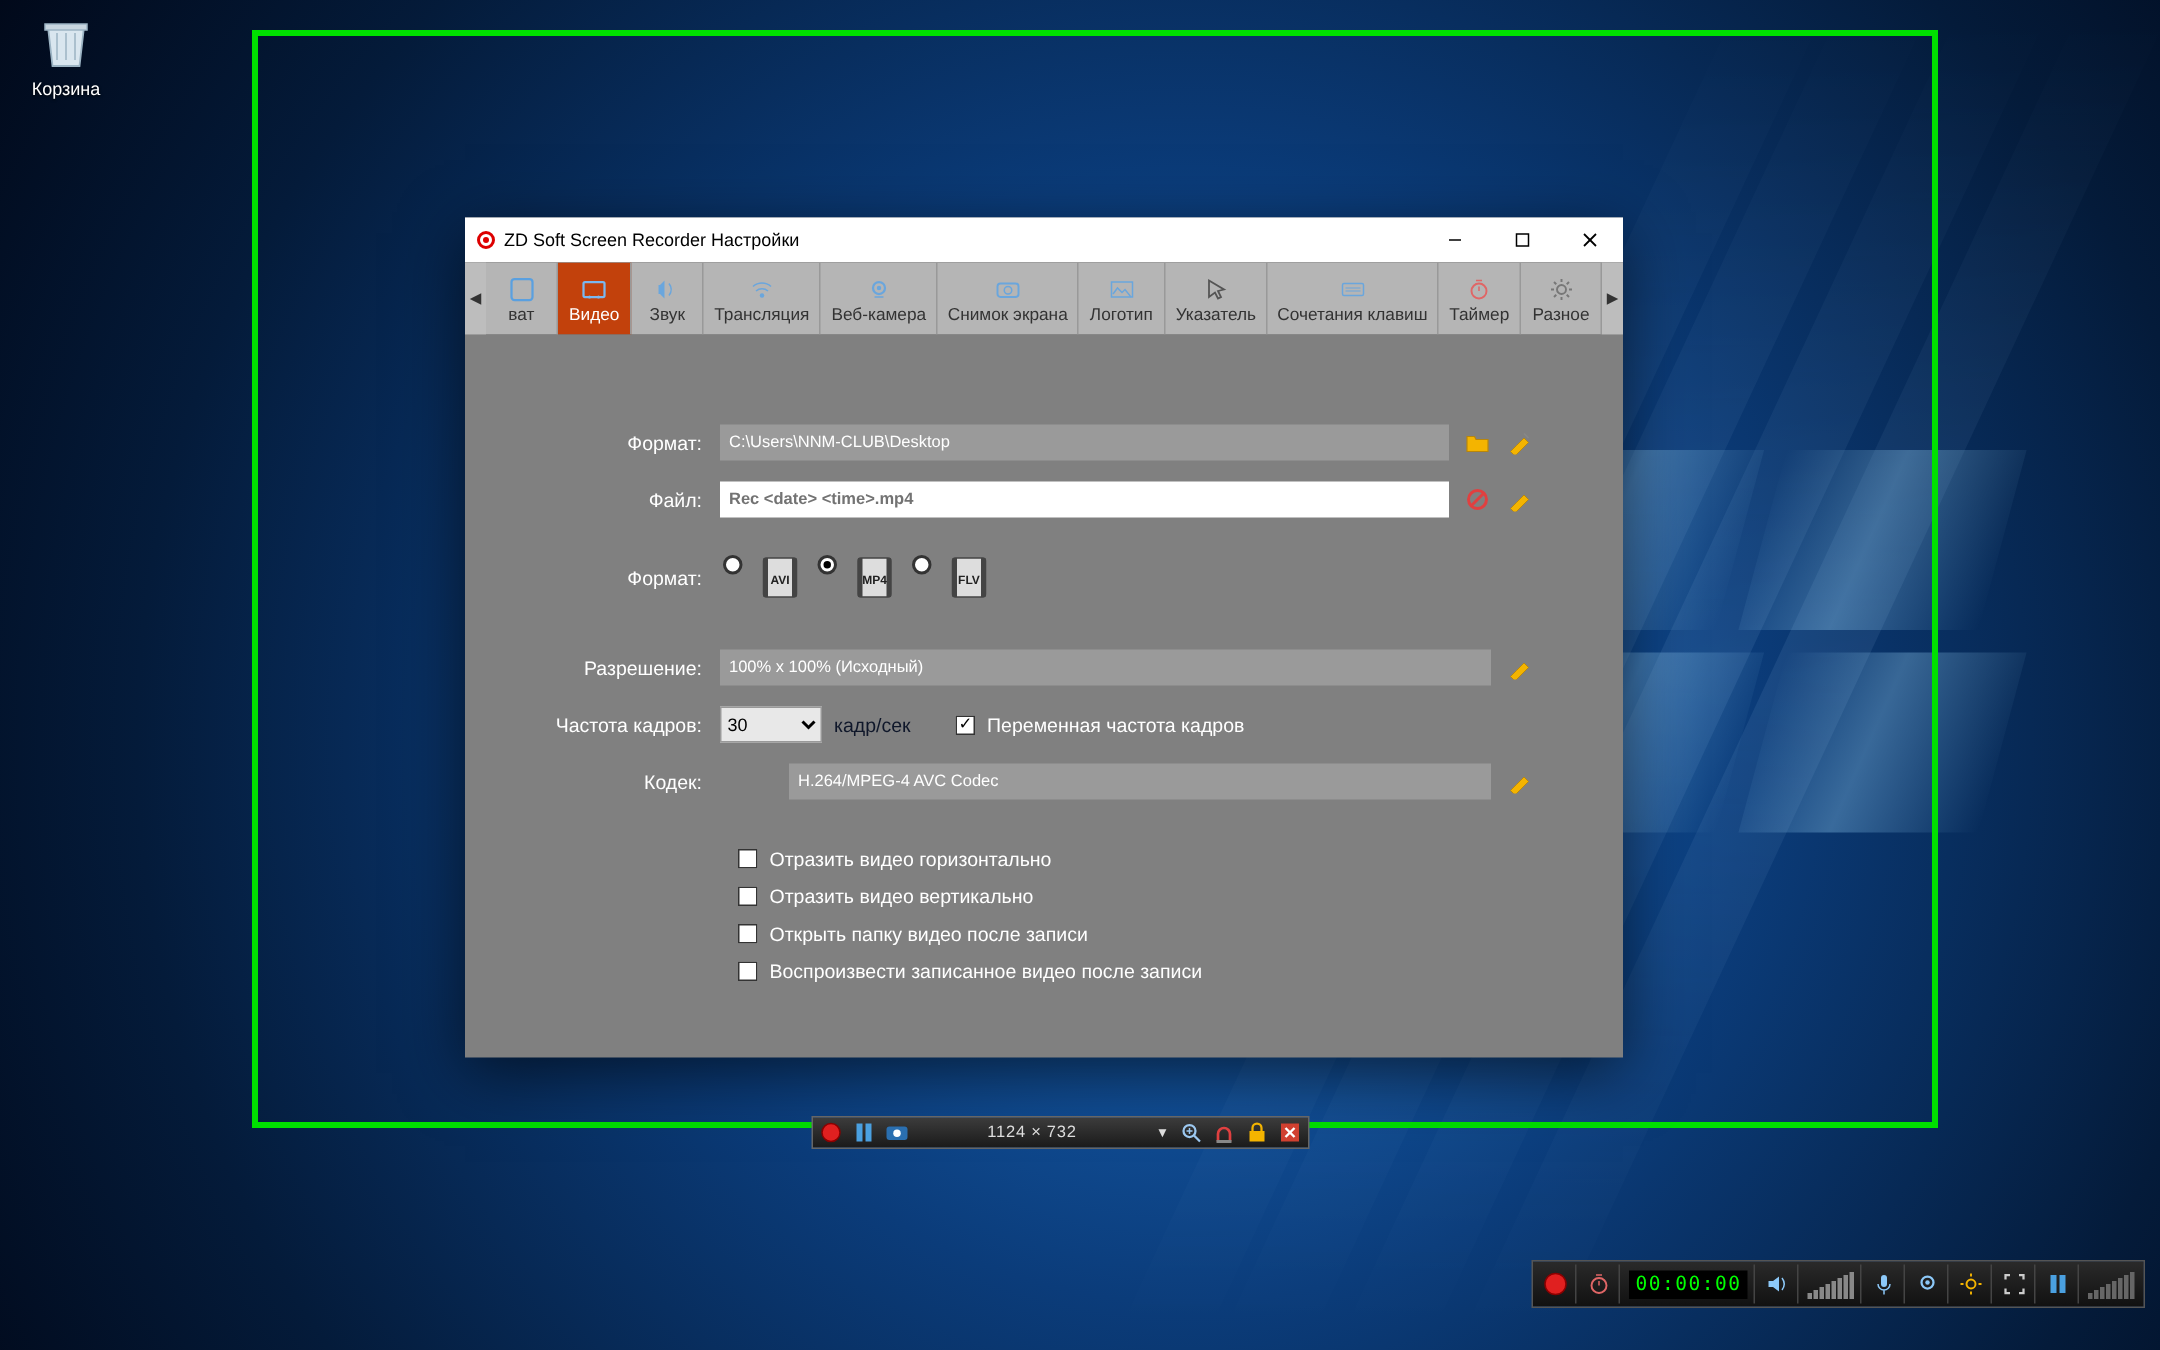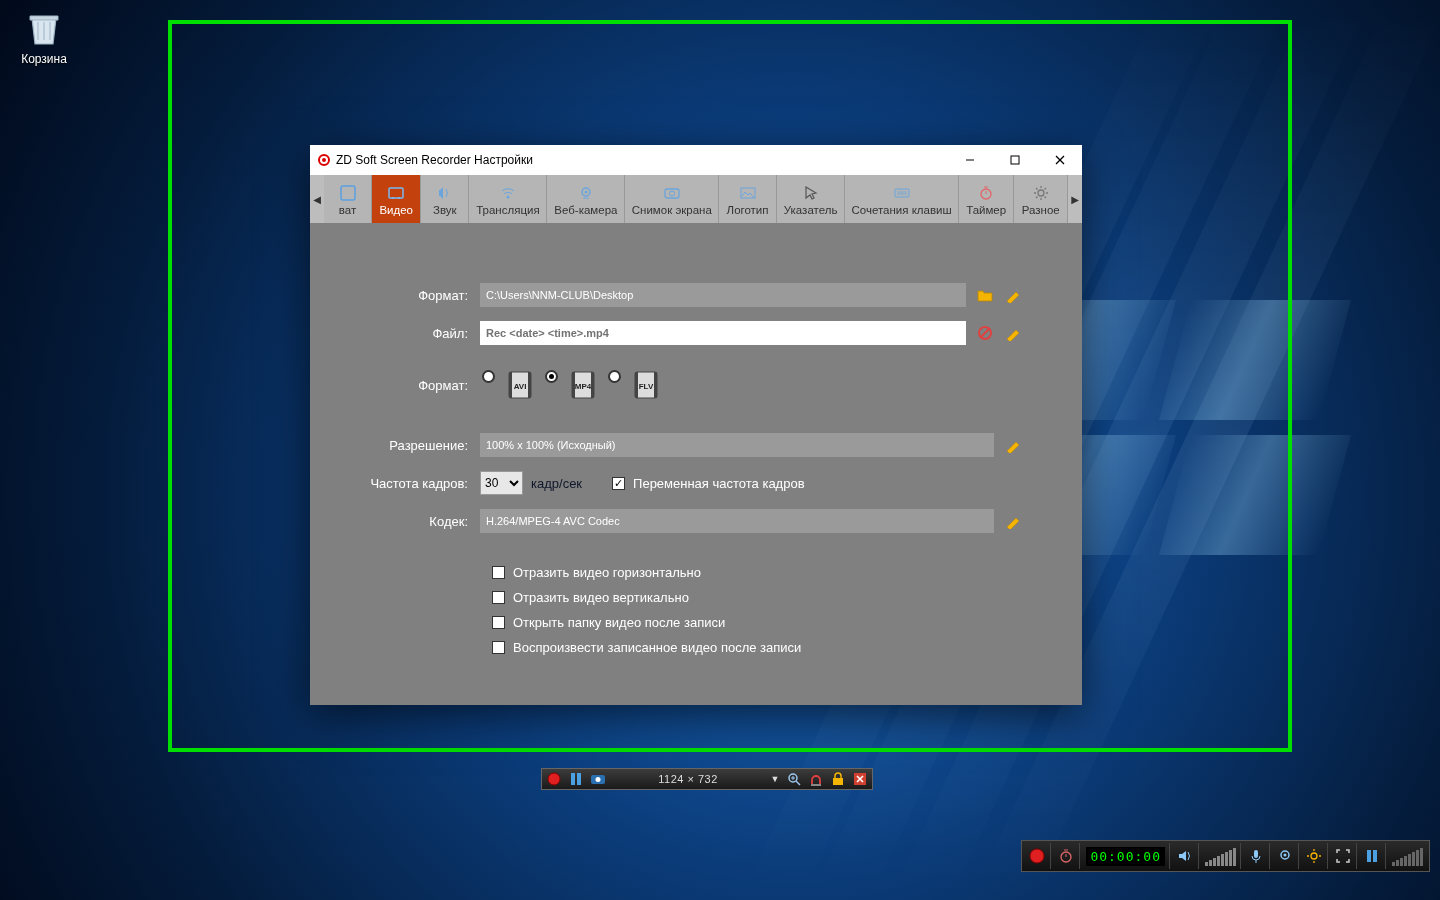--- a/index.html
+++ b/index.html
@@ -71,21 +71,21 @@
 .fmt-icon svg{width:100%;height:100%;}
 
 select { height:24px; font-size:12px; border:1px solid #999; background:#e8e8e8; }
 
 .checkbox-line { display:flex; align-items:center; gap:8px; color:#fff; font-size:13px; margin-bottom:10px; padding-left:152px; }
 .cb { width:13px; height:13px; border:1px solid #333; background:#fff; display:flex; align-items:center; justify-content:center; font-size:11px; color:#000; line-height:1; }
 .cb.checked::after{ content:"✓"; }
 
 
 .ctrlbar {
-  position:absolute; left:541px; top:768px; width:332px; height:22px;
+  position:absolute; left:541px; top:744px; width:332px; height:22px;
   background:linear-gradient(#3c3c3c,#1a1a1a); border:1px solid #666; display:flex; align-items:center; padding:0 2px; gap:2px;
 }
 .ctrlbar .cb-btn{ width:20px; height:18px; display:flex; align-items:center; justify-content:center; cursor:pointer;}
 .ctrlbar .cb-btn svg{width:16px;height:16px;}
 .ctrlbar .size-readout{ flex:1; text-align:center; color:#ddd; font-size:11px; letter-spacing:0.5px;}
 .ctrlbar .dd{ width:14px; color:#ddd; font-size:9px; text-align:center;}
 
 
 .traybar {
   position:absolute; right:10px; bottom:28px; height:32px; display:flex; gap:2px; align-items:stretch;
@@ -345,29 +345,29 @@
             <svg viewBox="0 0 16 16">
               <path d="M2 14 l4-4 5-5 3 3 -5 5 -4 4 z" fill="#f4b400" stroke="#b8860b" stroke-width="0.6"></path>
             </svg>
           </span>
       </div>
     </div>
 
     <div class="row">
       <div class="lbl">Частота кадров:</div>
       <div class="field" style="gap:8px;">
-        <select style="width:43px;"><option>30</option></select>
+        <select style="width:68px;"><option>30</option></select>
         <span style="color:#0f172a;font-size:13px;">кадр/сек</span>
         <span style="width:14px;"></span>
         <span class="cb checked"></span>
         <span style="color:#fff;font-size:13px;">Переменная частота кадров</span>
       </div>
     </div>
 
-    <div class="row" style="margin-top:0;">
+    <div class="row" style="margin-top:0;gap:46px;">
       <div class="lbl">Кодек:</div>
       <div class="field">
         <input class="textbox full" value="H.264/MPEG-4 AVC Codec" style="">
         <span class="small-btn">
             <svg viewBox="0 0 16 16">
               <path d="M2 14 l4-4 5-5 3 3 -5 5 -4 4 z" fill="#f4b400" stroke="#b8860b" stroke-width="0.6"></path>
             </svg>
           </span>
       </div>
     </div>

